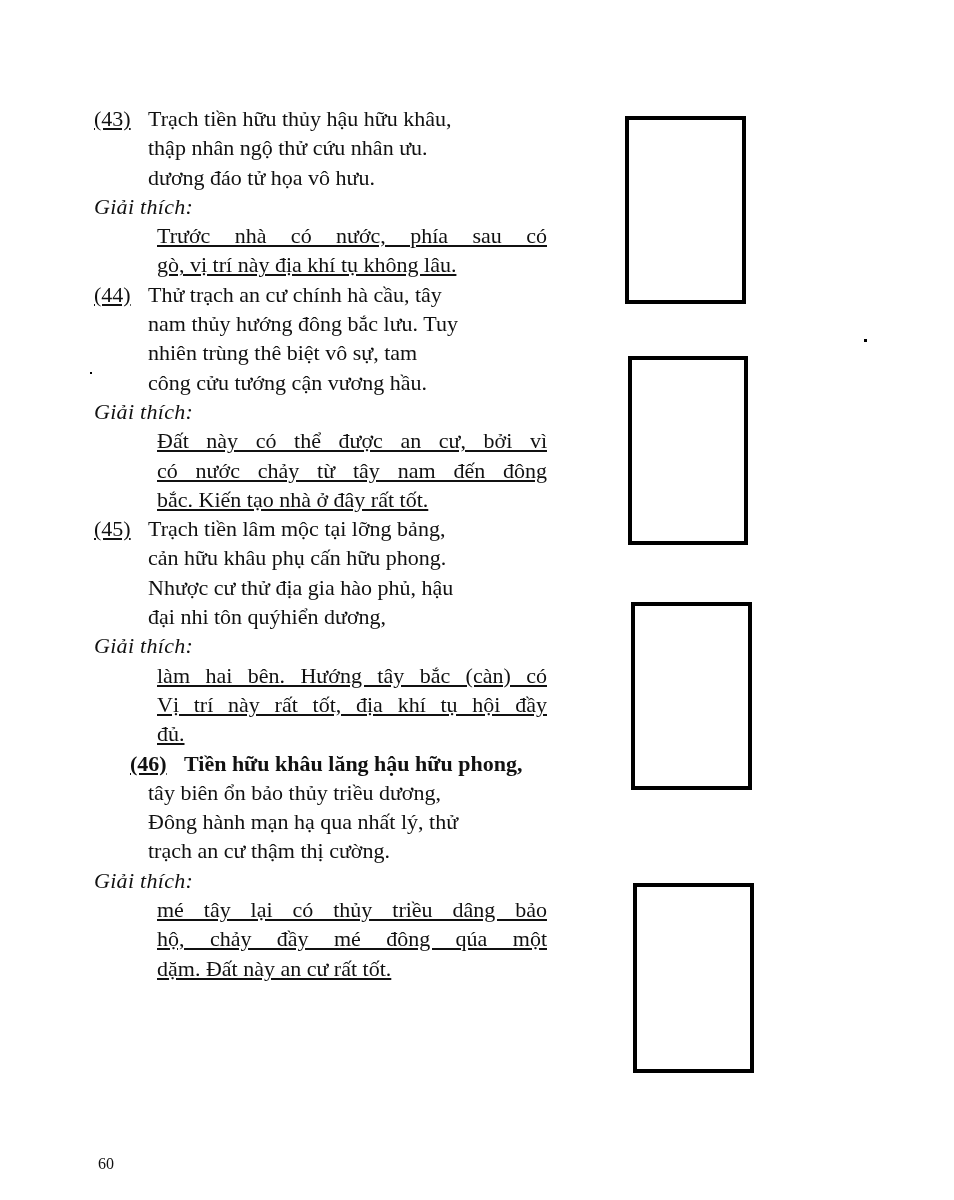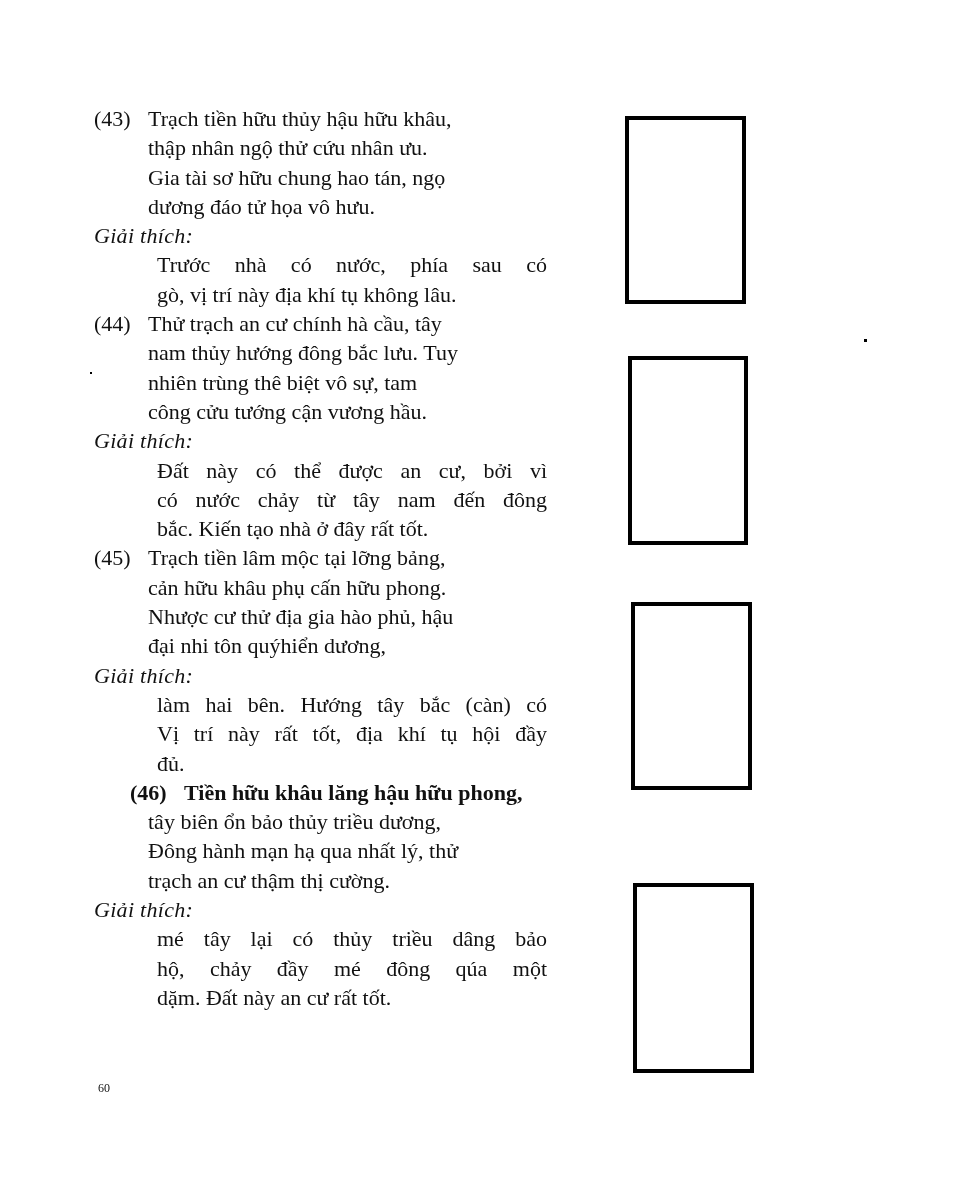--- a/index.html
+++ b/index.html
@@ -27,48 +27,50 @@
       position: relative;
       height: 29.3px;
       line-height: 29.3px;
       font-size: 22px;
       white-space: nowrap;
     }
     .verse .num {
       position: absolute;
       left: 0;
       top: 0;
+      text-decoration: underline;
     }
     .verse-line { padding-left: 54px; }
     .verse-line.bold-ish { font-weight: bold; margin-left: 36px; }
     .label {
       font-style: italic;
       padding-left: 0;
       letter-spacing: 0.3px;
     }
     .expl-line {
       padding-left: 63px;
       text-align: justify;
       text-align-last: justify;
       width: 390px;
+      text-decoration: underline;
     }
     .expl-line.last { text-align-last: left; }
 
     .box {
       position: absolute;
       box-sizing: border-box;
       border: 4px solid #000000;
       background: #ffffff;
     }
 
     .page-number {
       position: absolute;
       left: 98px;
-      top: 1076px;
-      font-size: 12px;
+      top: 1152px;
+      font-size: 16px;
       line-height: 24px;
     }
     .speck {
       position: absolute;
       width: 3px;
       height: 3px;
       background: #000;
     }
   </style>
 </head>
@@ -77,21 +79,20 @@
 <div class="page">
 
   <div class="text-column">
 
     <div class="entry">
       <div class="line verse verse-line">
         <span class="num">(43)</span>
         <span>Trạch tiền hữu thủy hậu hữu khâu,</span>
       </div>
       <div class="line verse-line">thập nhân ngộ thử cứu nhân ưu.</div>
-      <div class="line verse-line">Gia tài sơ hữu chung hao tán, ngọ</div>
       <div class="line verse-line">dương đáo tử họa vô hưu.</div>
       <div class="line label">Giải thích:</div>
       <div class="line expl-line">Trước nhà có nước, phía sau có</div>
       <div class="line expl-line last">gò, vị trí này địa khí tụ không lâu.</div>
     </div>
 
     <div class="entry">
       <div class="line verse verse-line">
         <span class="num">(44)</span>
         <span>Thử trạch an cư chính hà cầu, tây</span>

